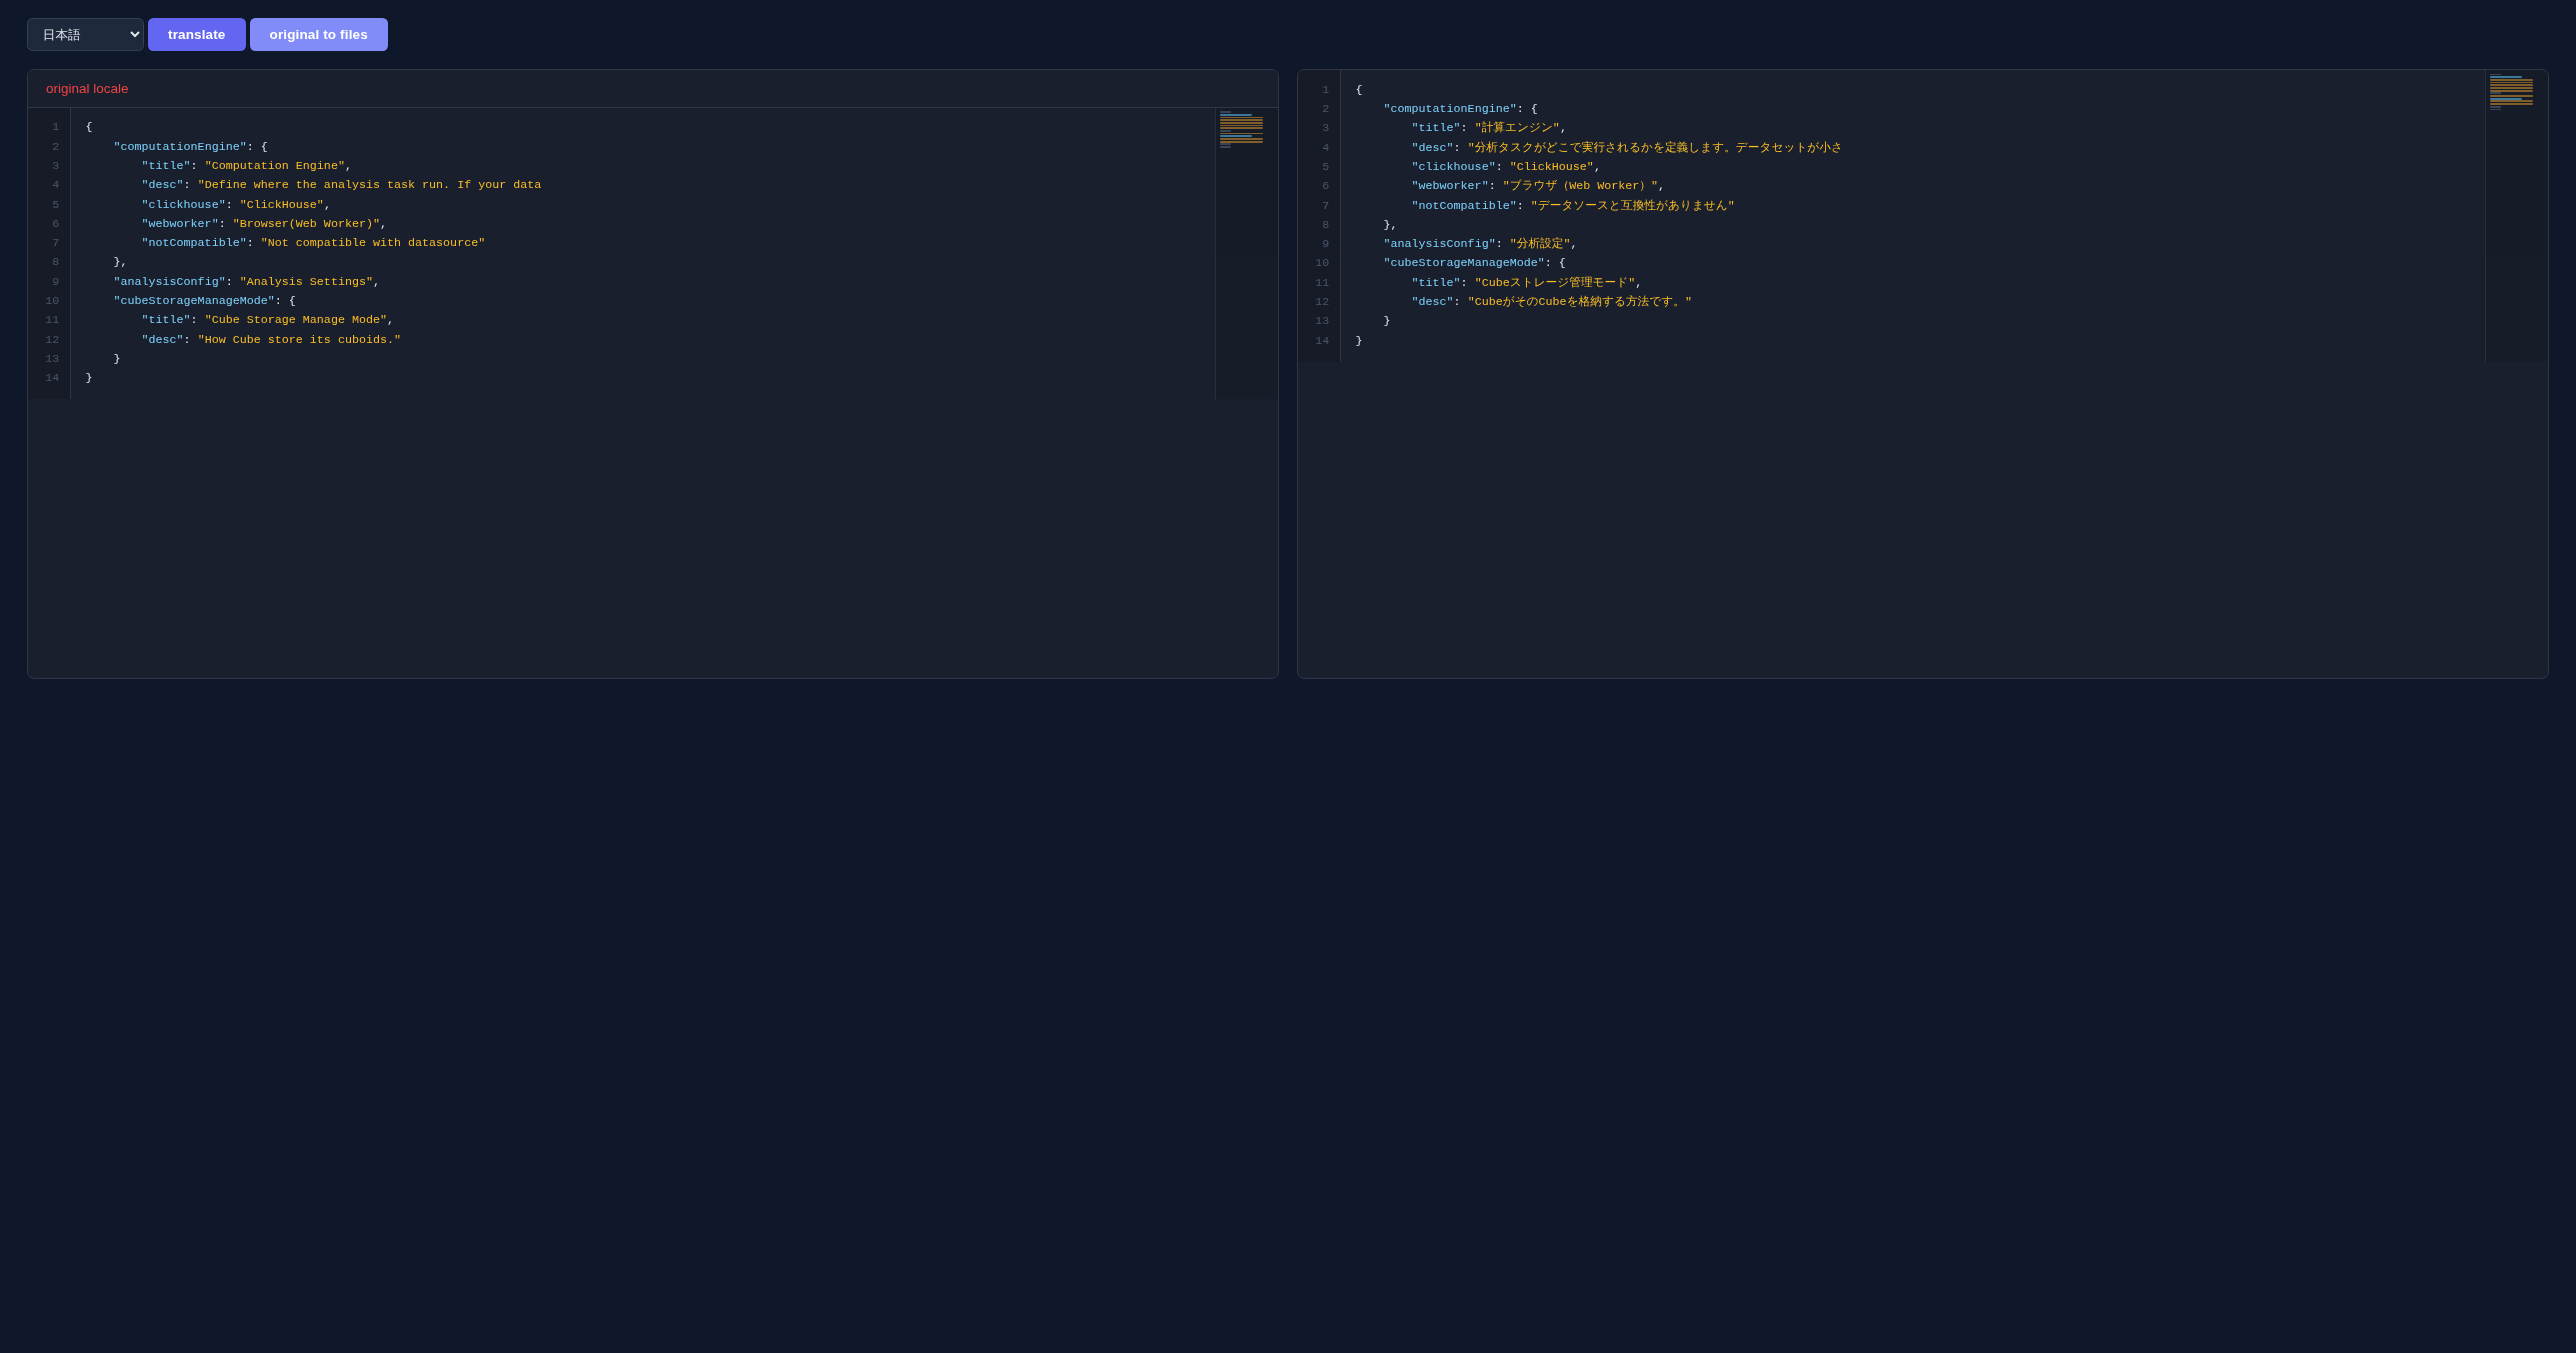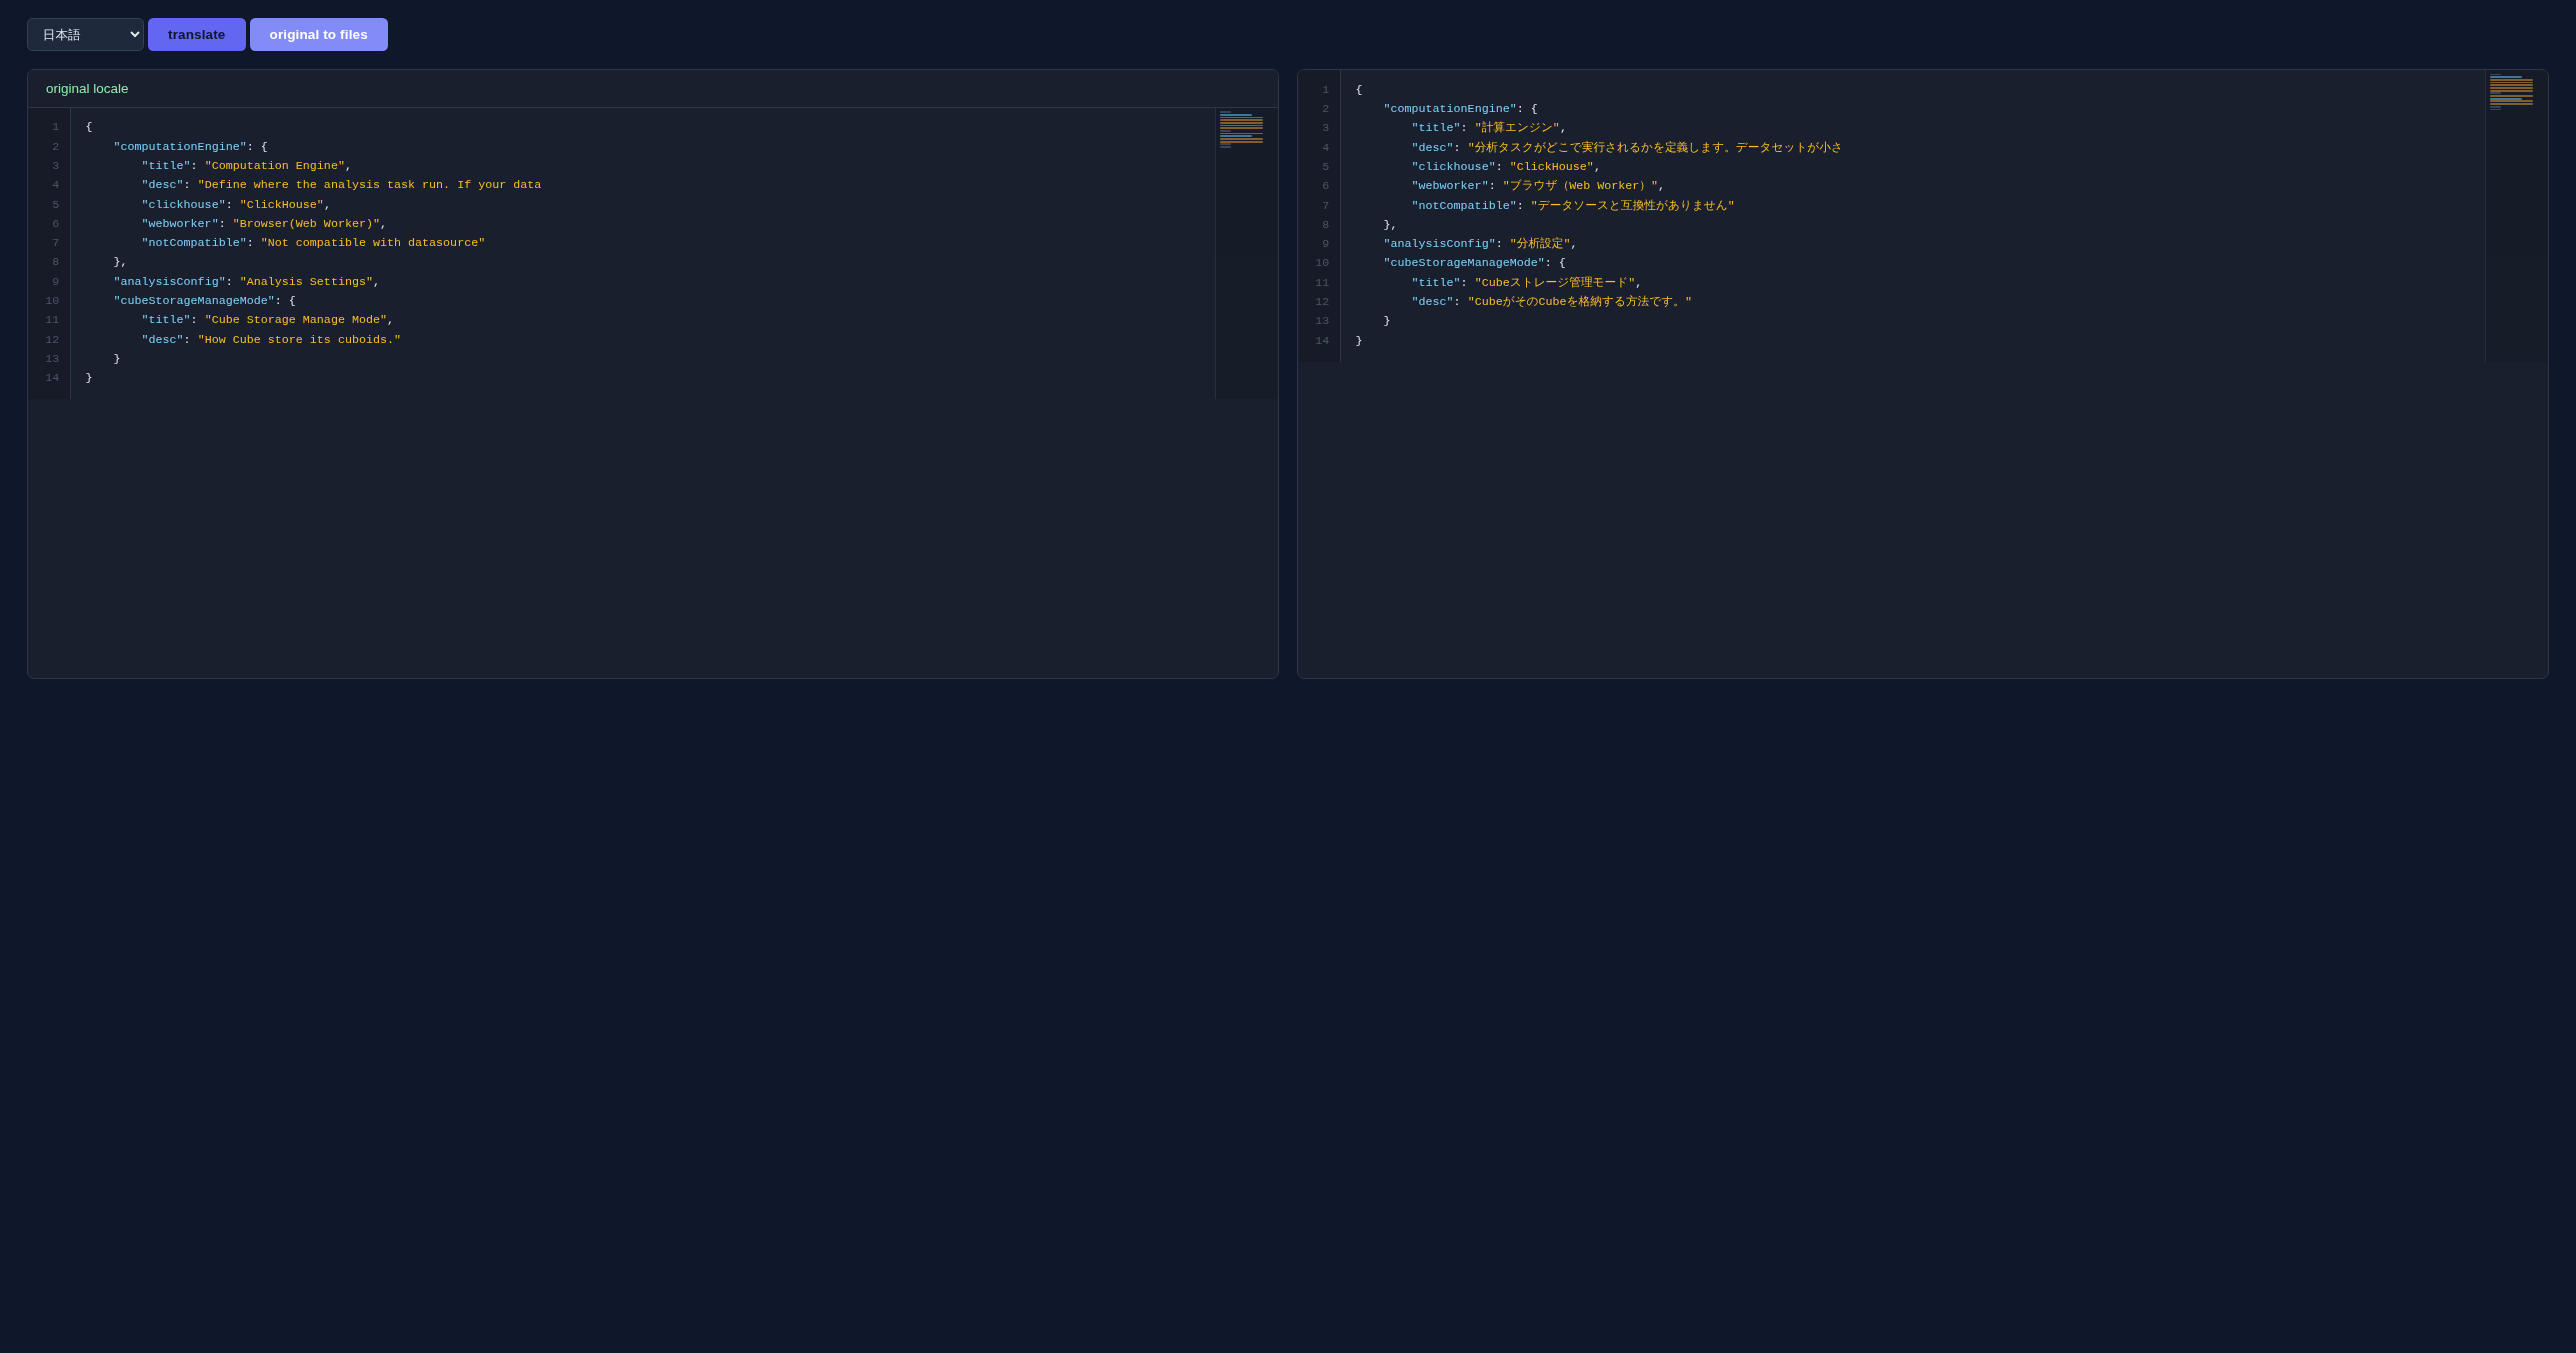--- a/index.html
+++ b/index.html
@@ -26,21 +26,21 @@
       border-radius: 5.4px;
       padding: 7.2px 10.8px;
       font-size: 12.6px;
       cursor: pointer;
       appearance: auto;
       min-width: 117px;
     }
 
     .btn-translate {
       background-color: #6366f1;
-      color: #0f172a;
+      color: #ffffff;
       border: none;
       border-radius: 5.4px;
       padding: 9px 20px;
       font-size: 13.5px;
       font-weight: 600;
       cursor: pointer;
       letter-spacing: 0.01em;
     }
 
     .btn-translate-files {
@@ -65,21 +65,21 @@
       background-color: #1a1f2e;
       border: 0.9px solid #2d3748;
       border-radius: 7.2px;
       overflow: hidden;
       min-height: 610px;
     }
 
     .panel-header {
       padding: 10.8px 18px;
       font-size: 13.5px;
-      color: #86efac;
+      color: #ef4444;
       border-bottom: 0.9px solid #2d3748;
       display: flex;
       align-items: center;
       justify-content: space-between;
       background-color: #1a1f2e;
     }
 
     .panel-header .copy-icon {
       cursor: pointer;
       color: #94a3b8;

